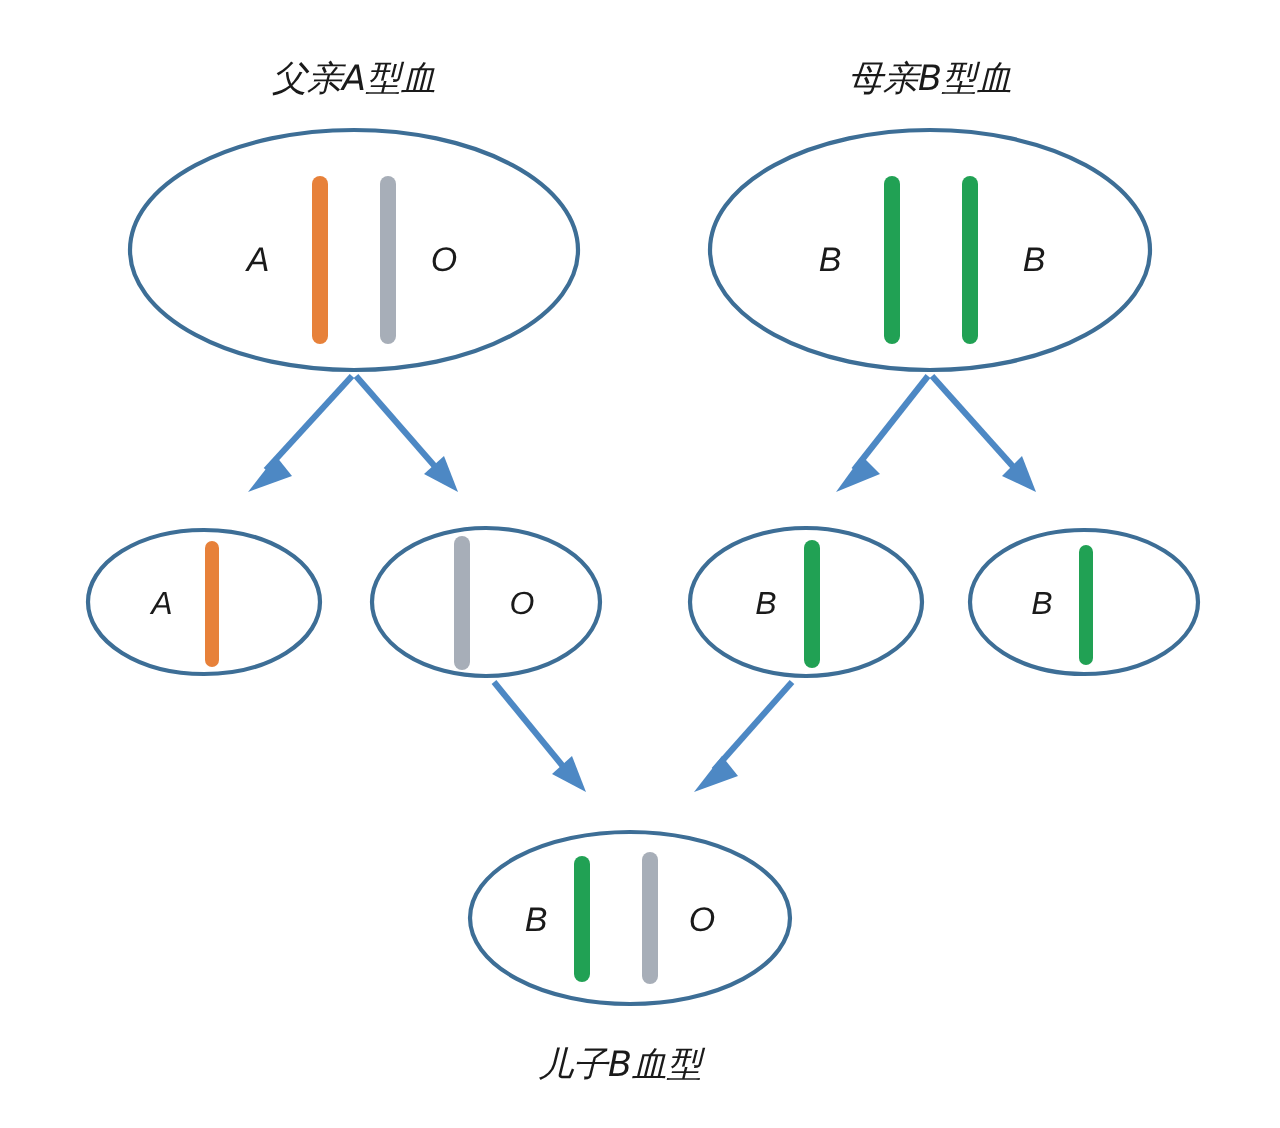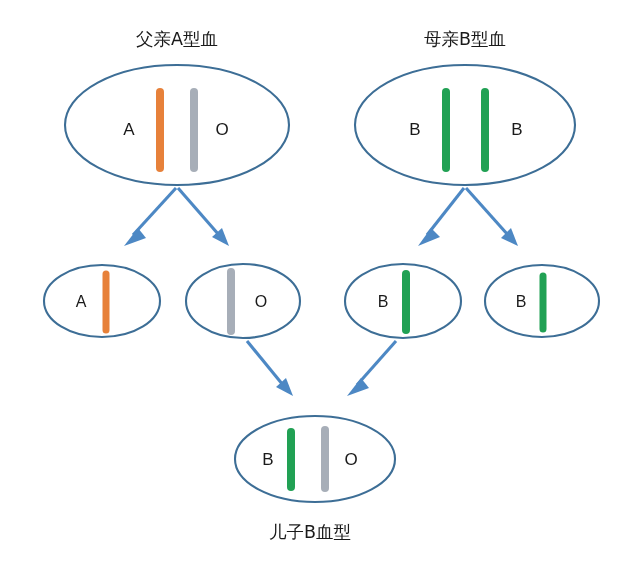--- a/index.html
+++ b/index.html
@@ -10,20 +10,21 @@
   body {
     width: 640px;
     height: 564px;
     font-family: "Liberation Sans", "DejaVu Sans", sans-serif;
     overflow: hidden;
   }
   #diagram-root {
     position: relative;
     width: 640px;
     height: 504px;
+    font-style: italic;
   }
   svg#genetics-svg {
     display: block;
     width: 640px;
     height: 564px;
   }
   .cell-ellipse {
     fill: #ffffff;
     stroke: #3d6e96;
     stroke-width: 2.1;

